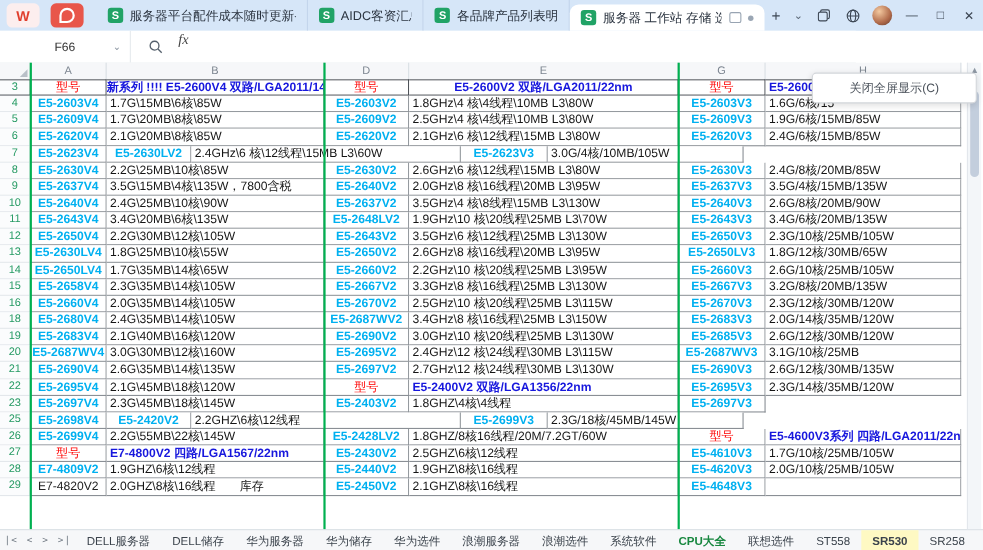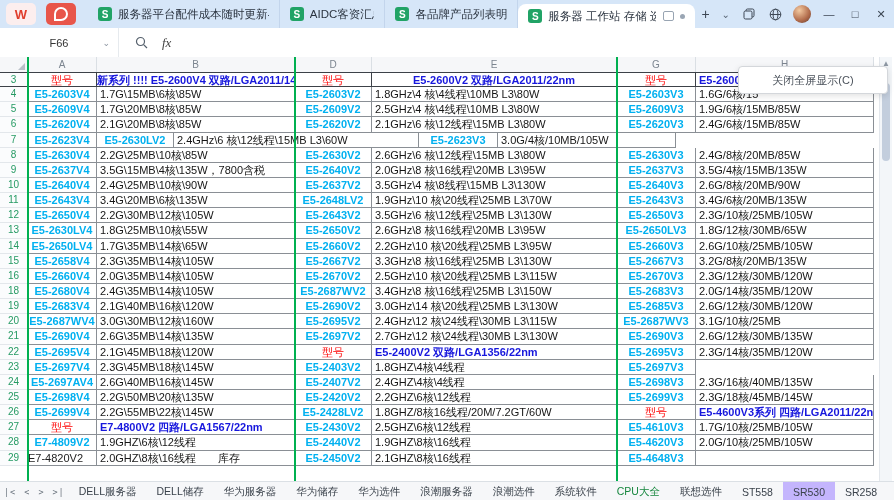--- a/index.html
+++ b/index.html
@@ -18,21 +18,21 @@
   .dtab-label{overflow:hidden;text-overflow:clip;white-space:nowrap;}
   .mini-ic{width:9px;height:8px;border:1px solid #98a4b2;border-radius:2px;margin-left:7px;flex:0 0 auto;}
   .mini-dot{width:5px;height:5px;border-radius:50%;background:#9aa6b4;margin-left:6px;flex:0 0 auto;}
   .tb-btn{color:#3d4754;font-size:14px;padding:0 6px;flex:0 0 auto;cursor:default;}
   .tb-btn.small{font-size:10px;color:#5a6675;}
   .winctrl{margin-left:auto;display:flex;align-items:center;height:28px;}
   .wic{width:26px;height:28px;display:flex;align-items:center;justify-content:center;color:#3d4754;font-size:11px;}
   .avatar{width:18px;height:18px;border-radius:50%;background:radial-gradient(circle at 35% 30%,#f3c9a0,#b06a4a 60%,#5c3a2e);margin:0 5px;flex:0 0 auto;}
 
   
-  .formulabar{position:absolute;left:0;top:28px;width:778px;height:29px;background:#fff;border-bottom:1px solid #e2e6ea;display:flex;align-items:center;}
+  .formulabar{position:absolute;left:0;top:28px;width:778px;height:29px;background:#fff;border-bottom:1px solid #e2e6ea;display:flex;}
   .namebox{width:118px;height:100%;display:flex;align-items:center;justify-content:center;border-right:1px solid #e6eaee;color:#333;font-size:11px;position:relative;}
   .namebox .chev{position:absolute;right:8px;color:#8a94a0;font-size:9px;}
   .fb-ic{margin-left:16px;color:#55606c;display:flex;align-items:center;}
   .fx{margin-left:14px;font-family:"Liberation Serif","DejaVu Serif",serif;font-style:italic;font-size:13px;color:#444;}
   .fb-input{flex:1;height:100%;}
 
   
   .colheader{position:absolute;left:0;top:57px;width:874px;height:15px;display:flex;background:#f6f7f9;border-bottom:1px solid #cfd4da;font-size:10px;color:#7c8590;}
   .chc{display:flex;align-items:center;justify-content:center;border-right:1px solid #dadfe4;box-sizing:border-box;height:15px;}
   .gutter-head{position:relative;}
@@ -50,40 +50,40 @@
   
   .gridbody{position:absolute;left:0;top:72px;width:874px;height:409px;overflow:hidden;background:#fff;}
   .grow{display:flex;height:15.15px;box-sizing:border-box;}
   .gc{box-sizing:border-box;height:15.15px;line-height:14.6px;border-right:1px solid #8a8f95;border-bottom:1px solid #8a8f95;font-size:11px;white-space:nowrap;overflow:hidden;background:#fff;}
   .gc.gut{background:#fbfcfd;color:#259a63;text-align:center;font-size:10px;border-right:1px solid #cfd4da;border-bottom:1px solid #e3e7eb;}
   .s-model{color:#00b0f0;font-weight:700;text-align:center;}
   .s-spec{color:#151515;text-align:left;padding-left:3px;}
   .s-red{color:#fe0000;font-weight:400;text-align:center;}
   .s-blue{color:#1717dd;font-weight:700;text-align:center;}
   .s-bluel{color:#1717dd;font-weight:700;text-align:left;padding-left:3px;}
-  .s-dark{color:#222;text-align:left;}
+  .s-dark{color:#222;text-align:center;}
   .grow.hdr .gc{border-color:#3c4148;border-top:1px solid #3c4148;}
 
   
   .greenline{position:absolute;top:57px;height:424px;width:2px;background:#00b050;z-index:3;}
 
   
   .vscroll{position:absolute;right:2px;top:57px;width:12px;height:424px;background:#f3f6f9;border-left:1px solid #e3e7ec;z-index:4;}
   .vscroll .arr{display:block;text-align:center;color:#8e98a4;font-size:8px;line-height:14px;}
   .vthumb{position:absolute;left:2px;top:26px;width:8px;height:78px;background:#c3cedd;border-radius:4px;}
 
   
   .tooltip{position:absolute;left:738px;top:66px;width:148px;height:26px;background:#fff;border:1px solid #d4d7db;border-radius:4px;box-shadow:0 2px 6px rgba(0,0,0,.12);display:flex;align-items:center;justify-content:center;font-size:11px;color:#4a515a;z-index:10;white-space:nowrap;}
 
   
   .sheetbar{position:absolute;left:0;top:481px;width:894px;height:19px;background:#f6f7f9;border-top:1px solid #dbe0e5;display:flex;align-items:center;font-size:10.5px;color:#3b434c;}
   .nav{color:#6c757f;font-size:8.5px;letter-spacing:1px;padding:0 4px;flex:0 0 auto;font-family:"DejaVu Sans Mono",monospace;}
   .stab{padding:0 10px;height:19px;display:flex;align-items:center;white-space:nowrap;flex:0 0 auto;}
-  .stab.active{color:#17873f;font-weight:400;}
-  .stab.hl{background:#c4b5fd;}
+  .stab.active{color:#17873f;font-weight:700;}
+  .stab.hl{background:#fef9c3;font-weight:bold;}
   .sb-more{padding:0 6px;color:#555;flex:0 0 auto;}
 </style>
 </head>
 <body>
 
 <div class="app">
 
   <div class="titlebar">
     <div class="app-icon wps">
         <span>W</span>
@@ -295,21 +295,21 @@
         <div class="gc w-d s-model">E5-2687WV2</div>
         <div class="gc w-e s-spec">3.4GHz\8 核\16线程\25MB L3\150W</div>
         <div class="gc w-g s-model">E5-2683V3</div>
         <div class="gc w-h s-spec">2.0G/14核/35MB/120W</div>
       </div>
       <div class="grow">
         <div class="gc gut w-gut">19</div>
         <div class="gc w-a s-model">E5-2683V4</div>
         <div class="gc w-b s-spec">2.1G\40MB\16核\120W</div>
         <div class="gc w-d s-model">E5-2690V2</div>
-        <div class="gc w-e s-spec">3.0GHz\14 核\20线程\25MB L3\130W</div>
+        <div class="gc w-e s-spec">3.0GHz\10 核\20线程\25MB L3\130W</div>
         <div class="gc w-g s-model">E5-2685V3</div>
         <div class="gc w-h s-spec">2.6G/12核/30MB/120W</div>
       </div>
       <div class="grow">
         <div class="gc gut w-gut">20</div>
         <div class="gc w-a s-model">E5-2687WV4</div>
         <div class="gc w-b s-spec">3.0G\30MB\12核\160W</div>
         <div class="gc w-d s-model">E5-2695V2</div>
         <div class="gc w-e s-spec">2.4GHz\12 核\24线程\30MB L3\115W</div>
         <div class="gc w-g s-model">E5-2687WV3</div>
@@ -335,32 +335,22 @@
       </div>
       <div class="grow">
         <div class="gc gut w-gut">23</div>
         <div class="gc w-a s-model">E5-2697V4</div>
         <div class="gc w-b s-spec">2.3G\45MB\18核\145W</div>
         <div class="gc w-d s-model">E5-2403V2</div>
         <div class="gc w-e s-spec">1.8GHZ\4核\4线程</div>
         <div class="gc w-g s-model">E5-2697V3</div>
       </div>
       <div class="grow">
-        <div class="gc gut w-gut">24</div>
-        <div class="gc w-a s-model">E5-2697AV4</div>
-        <div class="gc w-b s-spec">2.6G\40MB\16核\145W</div>
-        <div class="gc w-d s-model">E5-2407V2</div>
-        <div class="gc w-e s-spec">2.4GHZ\4核\4线程</div>
-        <div class="gc w-g s-model">E5-2698V3</div>
-        <div class="gc w-h s-spec">2.3G/16核/40MB/135W</div>
-      </div>
-      <div class="grow">
         <div class="gc gut w-gut">25</div>
         <div class="gc w-a s-model">E5-2698V4</div>
-        <div class="gc w-b s-spec">2.2G\50MB\20核\135W</div>
         <div class="gc w-d s-model">E5-2420V2</div>
         <div class="gc w-e s-spec">2.2GHZ\6核\12线程</div>
         <div class="gc w-g s-model">E5-2699V3</div>
         <div class="gc w-h s-spec">2.3G/18核/45MB/145W</div>
       </div>
       <div class="grow">
         <div class="gc gut w-gut">26</div>
         <div class="gc w-a s-model">E5-2699V4</div>
         <div class="gc w-b s-spec">2.2G\55MB\22核\145W</div>
         <div class="gc w-d s-model">E5-2428LV2</div>

